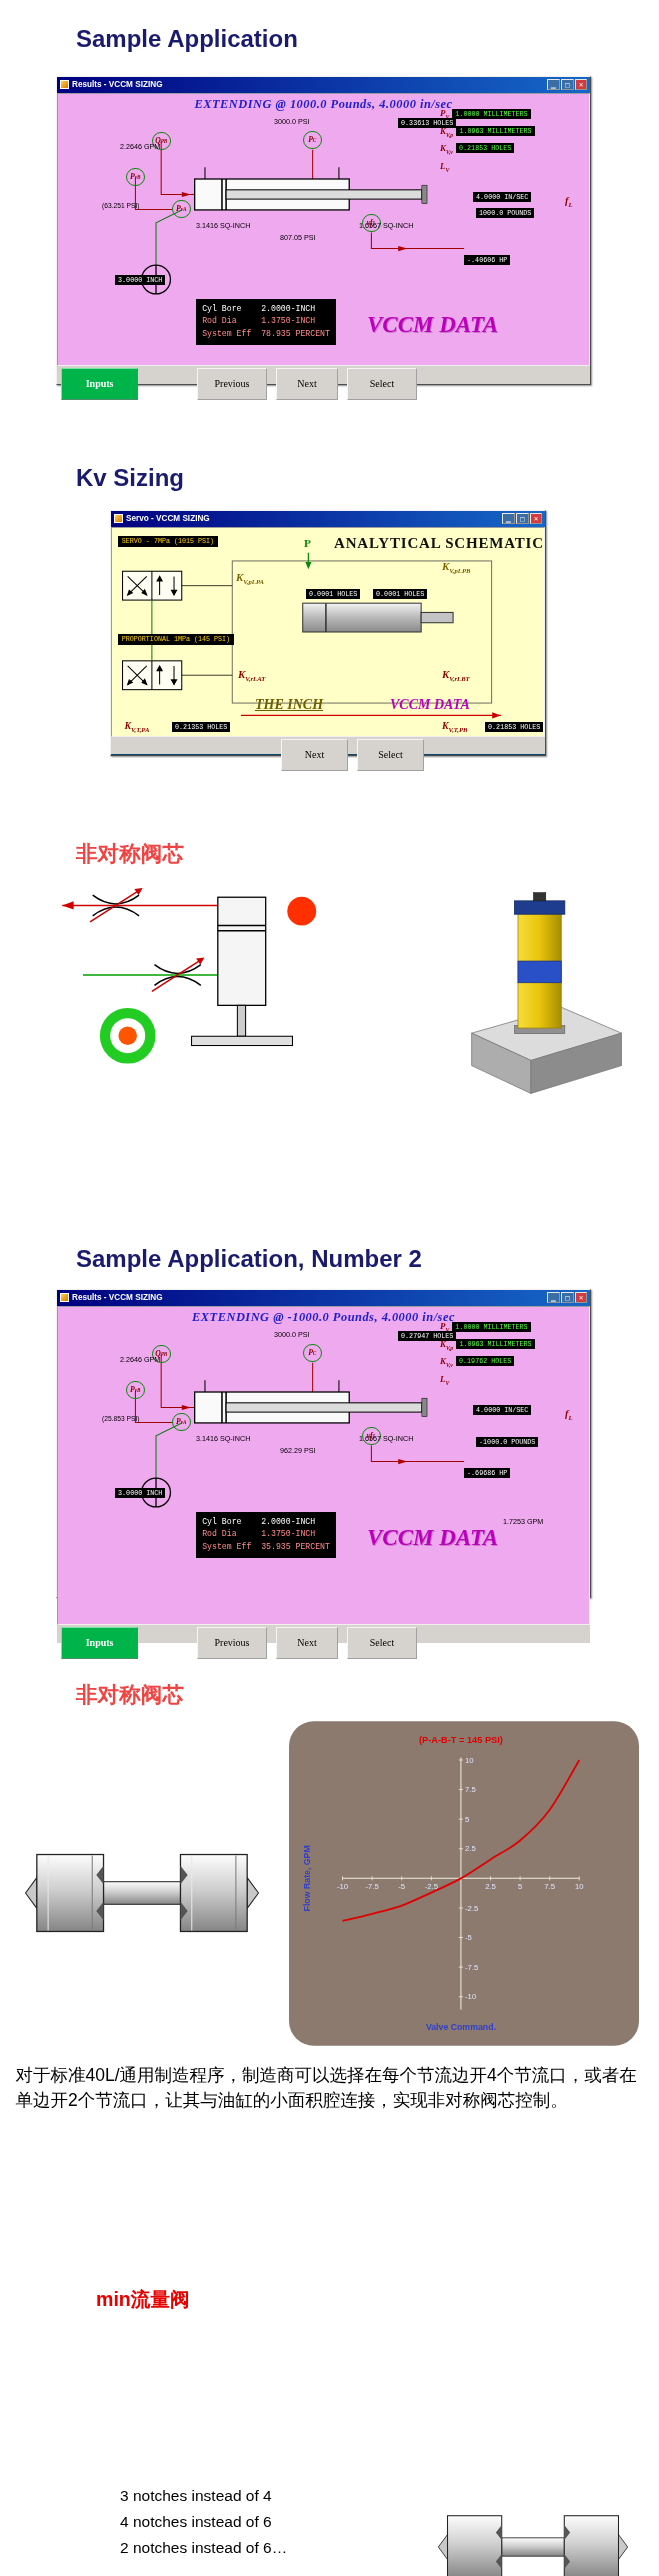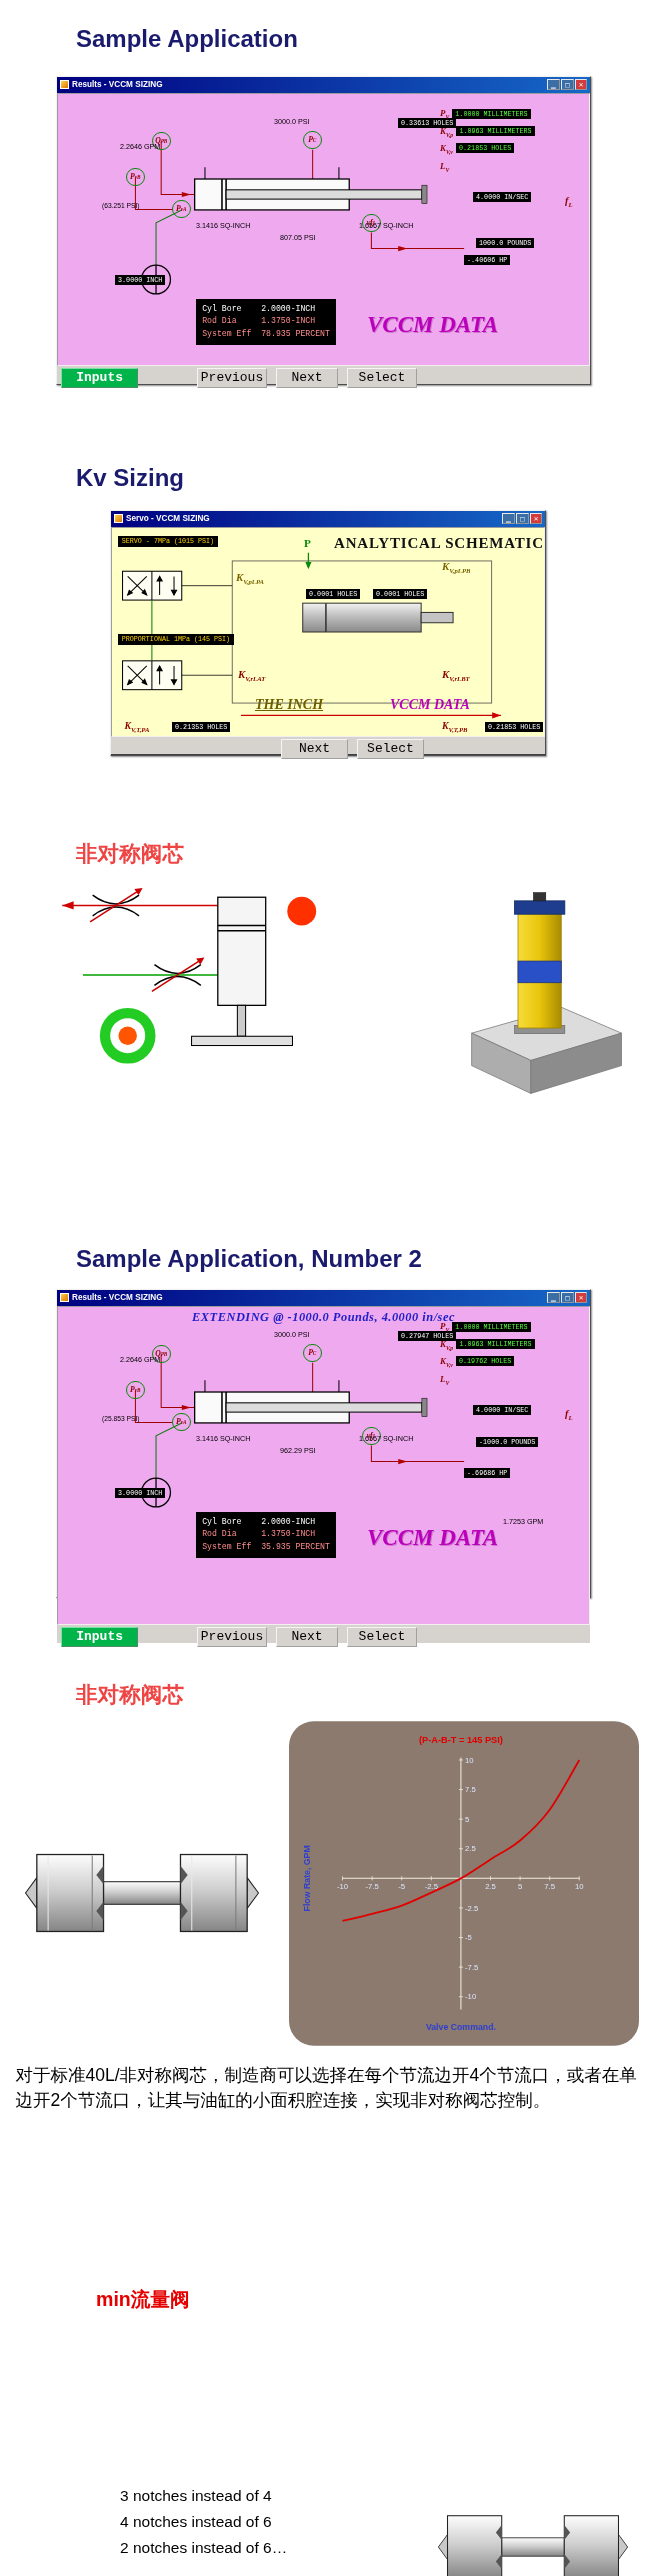--- a/index.html
+++ b/index.html
@@ -6,33 +6,33 @@
   body { background:#fff; font-family:"Liberation Sans", sans-serif; }
   #page { position:relative; width:659px; height:3179px; background:#ffffff; overflow:hidden; }
   .abs { position:absolute; }
 
   
   .h-navy { color:#1b1b6e; font-weight:bold; font-size:24px; white-space:nowrap; }
   .h-red  { color:#ef4444; font-weight:bold; font-size:21.6px; white-space:nowrap; }
   .h-red2 { color:#e60000; font-weight:bold; font-size:19.6px; white-space:nowrap; }
 
   
-  .window { position:absolute; background:#404040; border:1px solid; border-color:#f4f2ee #4d4d4d #4d4d4d #f4f2ee; box-shadow:1px 1px 1.5px rgba(0,0,0,.45); }
+  .window { position:absolute; background:#0c4a6e; border:1px solid; border-color:#f4f2ee #4d4d4d #4d4d4d #f4f2ee; box-shadow:1px 1px 1.5px rgba(0,0,0,.45); }
   .titlebar { height:15.5px; background:linear-gradient(90deg,#000080,#1668c8); display:flex; align-items:center; gap:3.1px; padding:0 2.6px; }
   .ticon { width:9.3px; height:9.3px; background:linear-gradient(135deg,#ffd24a,#d97400); border:0.5px solid #fff; flex:0 0 auto; }
   .ttext { color:#fff; font-weight:bold; font-size:8.2px; flex:1; white-space:nowrap; overflow:hidden; }
   .tbtns { display:flex; gap:1.5px; }
   .tbtn { width:12.4px; height:11.3px; font-size:6.2px; display:flex; align-items:center; justify-content:center; color:#fff; border:1px outset #e8e8e8; cursor:default; }
   .tbtn.min,.tbtn.max { background:#3a6ea5; }
   .tbtn.close { background:#d23c3c; }
   .winbody { position:relative; overflow:hidden; border:1px inset #f0f0f0; }
   .pink { background:#efa9ef; }
   .yellowbg { background:#ffffc8; }
   .btnstrip { position:relative; height:18.5px; background:#d6d3ce; }
-  .btn { position:absolute; top:2.1px; height:20px; background:#d6d3ce; border:1px outset #f5f5f5; font-size:13px; color:#000; font-family:Liberation Mono, monospace; }
+  .btn { position:absolute; top:2.1px; height:32px; background:#d6d3ce; border:1px outset #f5f5f5; font-size:10px; color:#000; font-family:Liberation Serif, serif; }
   .btn.green { background:#00b44a; color:#fff; font-weight:bold; border:1px outset #7de0a8; }
 
   
   .ehead { position:absolute; width:100%; text-align:center; top:3.1px; font-family:"Liberation Serif",serif; font-style:italic; font-weight:bold; font-size:12.4px; color:#2020c8; letter-spacing:0.5px; }
   .slabel { position:absolute; font-size:7.2px; color:#000; white-space:nowrap; }
   .slabel.small { font-size:6.7px; }
   .blackbox { position:absolute; background:#000; color:#fff; font-size:6.7px; padding:1px 3.1px; white-space:nowrap; font-family:"Liberation Mono",monospace; }
   .node { position:absolute; width:18.5px; height:18.5px; border:1.5px solid #0a8a0a; border-radius:50%; display:flex; align-items:center; justify-content:center; font-family:"Liberation Serif",serif; font-style:italic; font-weight:bold; color:#8b0000; font-size:7.7px; }
   .node sub { font-size:5.2px; }
   .fl-label { position:absolute; font-family:"Liberation Serif",serif; font-style:italic; font-weight:bold; color:#8b0000; font-size:10.3px; }
@@ -105,20 +105,21 @@
           <rect x="706" y="177" width="10" height="36" fill="#888" stroke="#000"></rect>
           <line x1="285" y1="165" x2="285" y2="142" stroke="#000" stroke-width="2"></line>
           <line x1="545" y1="165" x2="545" y2="142" stroke="#000" stroke-width="2"></line>
         </g>
         <g fill="#b00000">
           <polygon points="240,190 258,195 240,200"></polygon>
           <polygon points="660,295 678,300 660,305"></polygon>
         </g>
       </svg>
 
+      <div class="ehead">EXTENDING @ 1000.0 Pounds,  4.0000 in/sec</div>
 
       <div class="node" style="left:94px;top:38px">
           <span>Q</span>
           <sub>PB</sub>
         </div>
       <div class="node" style="left:245px;top:37px">
           <span>P</span>
           <sub>C</sub>
         </div>
       <div class="node" style="left:68px;top:74px">
@@ -136,21 +137,21 @@
 
       <div class="slabel" style="left:62px;top:48px">2.2646 GPM</div>
       <div class="slabel" style="left:216px;top:23px">3000.0 PSI</div>
       <div class="blackbox" style="left:340px;top:24px">0.33613 HOLES</div>
       <div class="slabel small" style="left:44px;top:108px">(63.251 PSI)</div>
       <div class="slabel" style="left:138px;top:127px">3.1416 SQ-INCH</div>
       <div class="slabel" style="left:222px;top:139px">807.05 PSI</div>
       <div class="slabel" style="left:301px;top:127px">1.6567 SQ-INCH</div>
       <div class="blackbox" style="left:57px;top:181px">3.0000 INCH</div>
       <div class="blackbox" style="left:415px;top:98px">4.0000 IN/SEC</div>
-      <div class="blackbox" style="left:418px;top:144px">1000.0 POUNDS</div>
+      <div class="blackbox" style="left:418px;top:114px">1000.0 POUNDS</div>
       <div class="blackbox" style="left:406px;top:161px">-.40606 HP</div>
       <div class="fl-label" style="left:507px;top:101px"><span>f</span><sub>L</sub></div>
 
       <div class="prow" style="left:382px;top:14.4px">
         <span class="plabel"><span>P</span><sub>V</sub></span>
         <span class="pbox">1.0000 MILLIMETERS</span>
       </div>
       <div class="prow" style="left:382px;top:32px">
         <span class="plabel"><span>K</span><sub>V,p</sub></span>
         <span class="pbox">1.0963 MILLIMETERS</span>
@@ -496,21 +497,21 @@
         <text x="342" y="195" class="tick">5</text>
         <text x="342" y="137.5" class="tick">7.5</text>
         <text x="342" y="80" class="tick">10</text>
       </g>
     <path id="flow-curve" fill="none" stroke="#e00000" stroke-width="3.5" d="M 104 387.8 C 113.58333333333333 385.5 142.33333333333334 378.98333333333335 161.5 374 C 180.66666666666666 369.01666666666665 199.83333333333334 364.79999999999995 219 357.9 C 238.16666666666666 351 257.3333333333333 341.4166666666667 276.5 332.6 C 295.6666666666667 323.78333333333336 314.8333333333333 315.73333333333335 334 305 C 353.1666666666667 294.26666666666665 372.3333333333333 280.46666666666664 391.5 268.2 C 410.6666666666667 255.9333333333333 429.8333333333333 247.49999999999997 449 231.39999999999998 C 468.1666666666667 215.29999999999998 487.3333333333333 197.66666666666666 506.5 171.6 C 525.6666666666666 145.53333333333333 554.4166666666666 91.1 564 75"></path>
     <text x="334" y="42" class="plot-title">(P-A-B-T = 145 PSI)</text>
     <text x="334" y="600" class="plot-xlabel">Valve Command.</text>
     <text x="40" y="305" class="plot-ylabel" transform="rotate(-90 40 305)">Flow Rate, GPM</text>
   </svg>
 
-  <div class="cn-para" style="left:15.5px;top:2063px;width:633px">对于标准40L/非对称阀芯，制造商可以选择在每个节流边开4个节流口，或者在单边开2个节流口，让其与油缸的小面积腔连接，实现非对称阀芯控制。</div>
+  <div class="cn-para" style="left:15.5px;top:2063px;width:633px">对于标准40L/通用制造程序，制造商可以选择在每个节流边开4个节流口，或者在单边开2个节流口，让其与油缸的小面积腔连接，实现非对称阀芯控制。</div>
 
   <div class="abs h-red2" style="left:96px;top:2286px">min流量阀</div>
 
 
   <div class="notch-line" style="left:120px;top:2487px">3 notches instead of 4</div>
   <div class="notch-line" style="left:120px;top:2513px">4 notches instead of 6</div>
   <div class="notch-line" style="left:120px;top:2539px">2 notches instead of 6…</div>
 
   <svg class="abs" style="left:435px;top:2499px" width="196" height="96" viewBox="0 0 470 230">
     <defs>

